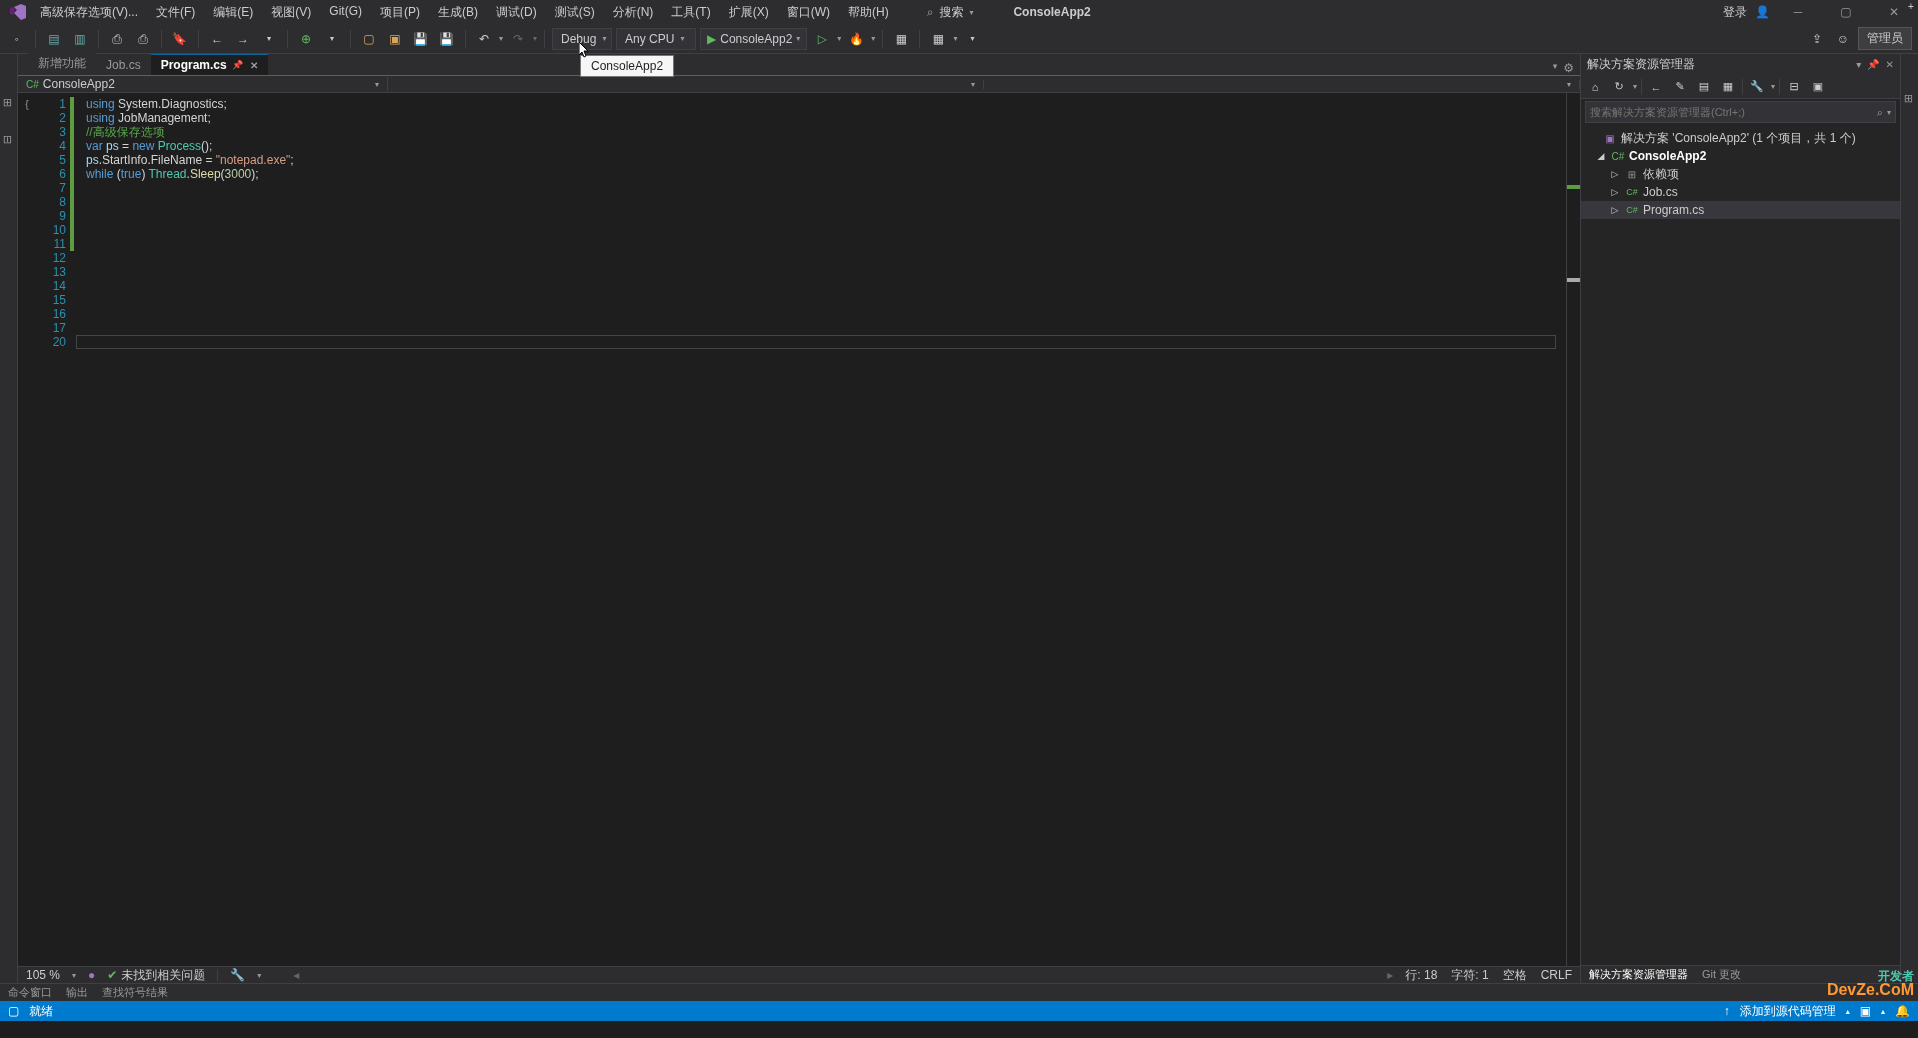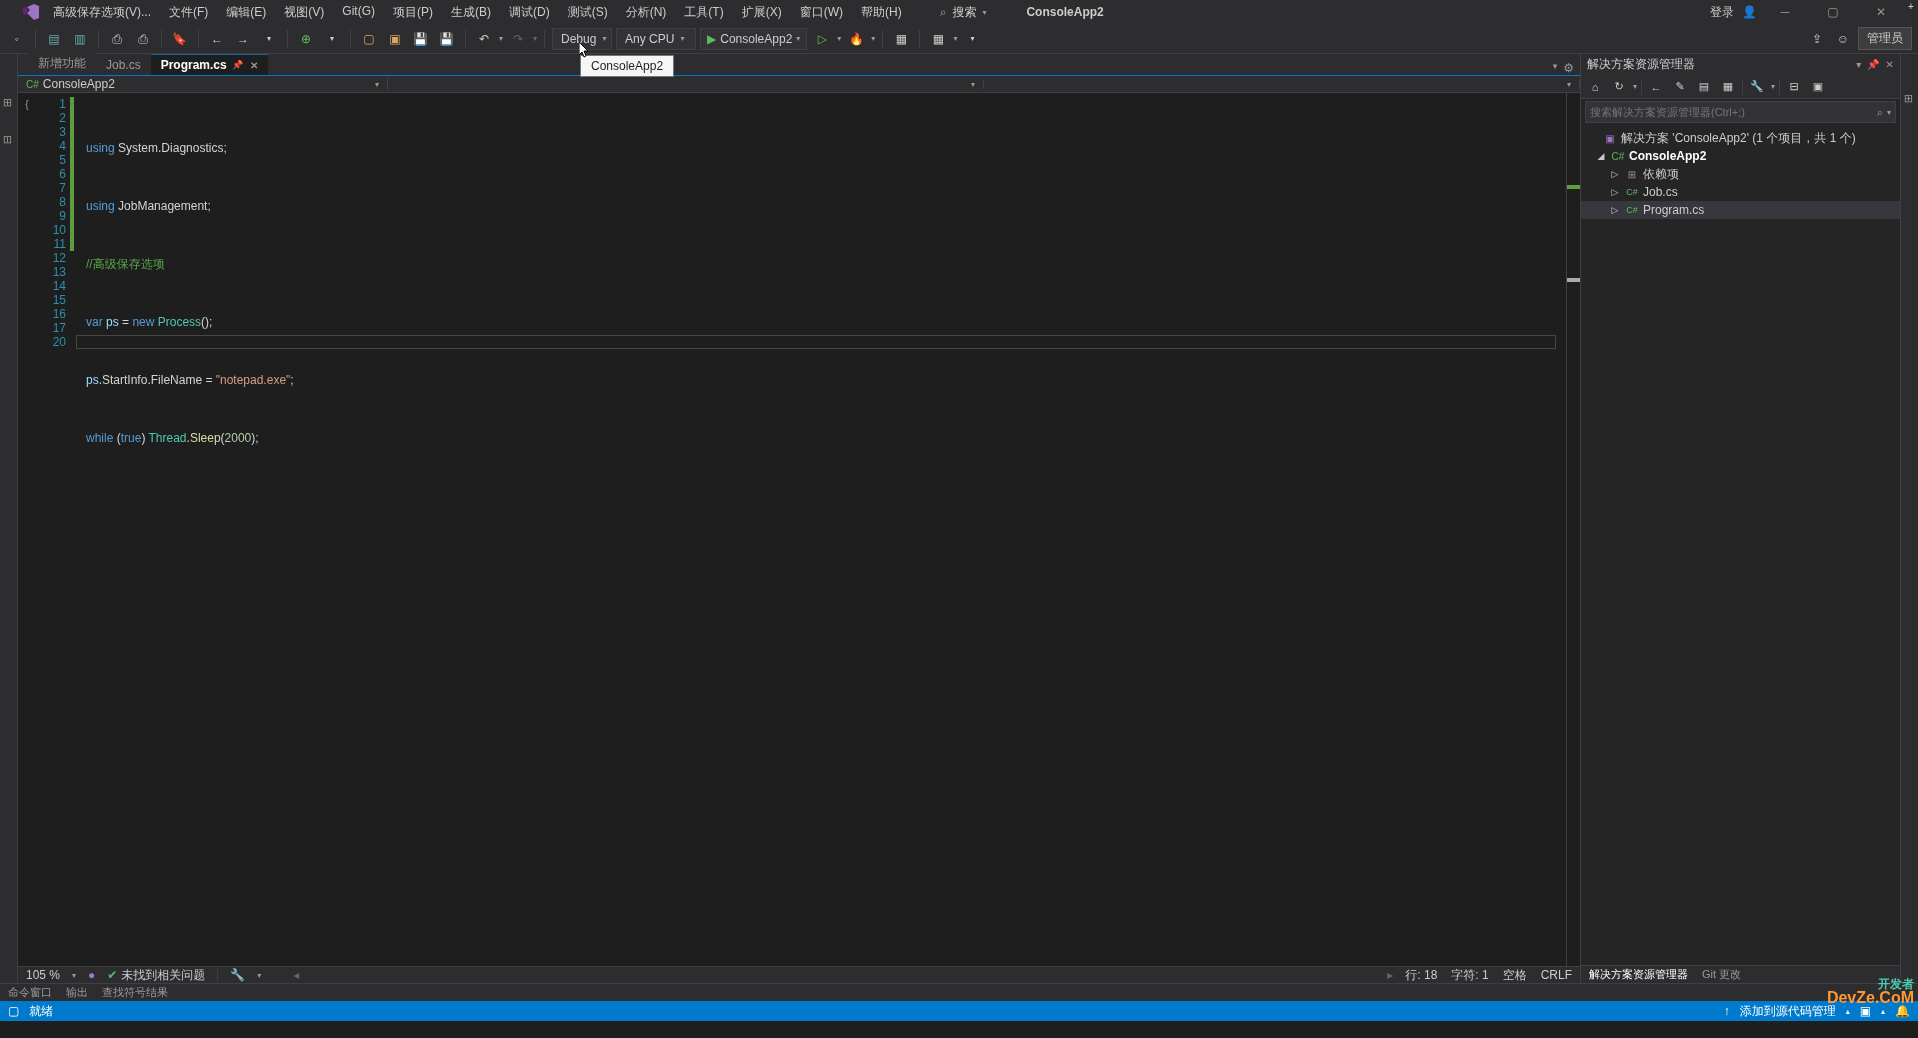--- a/index.html
+++ b/index.html
@@ -1,19 +1,19 @@
 <!DOCTYPE html>
 <html><head>
 <meta charset="utf-8">
 <style>
 * { margin: 0; padding: 0; box-sizing: border-box; font-family: "Segoe UI", "Microsoft YaHei", sans-serif; font-size: 12px; }
 body { background: #1e1e1e; color: #ccc; width: 1918px; height: 1038px; overflow: hidden; position: relative; }
 
 
-.titlebar { height: 24px; background: #2d2d30; display: flex; align-items: center; padding: 0 17px; }
+.titlebar { height: 24px; background: #2d2d30; display: flex; align-items: center; padding: 0 4px; }
 .titlebar .vs-icon { width: 16px; height: 16px; margin: 0 6px; }
 .titlebar .menus { display: flex; gap: 2px; }
 .titlebar .menu-item { padding: 2px 8px; color: #ccc; cursor: pointer; }
 .titlebar .spacer { flex: 1; }
 .titlebar .search-area { display: flex; align-items: center; gap: 6px; margin-right: 20px; }
 .titlebar .app-name { color: #ccc; font-weight: bold; margin-left: 20px; }
 .titlebar .right-controls { display: flex; align-items: center; gap: 8px; margin-left: auto; }
 .titlebar .win-btn { width: 40px; height: 24px; display: flex; align-items: center; justify-content: center; cursor: pointer; color: #999; }
 
 
@@ -51,21 +51,21 @@
 .nav-bar .nav-seg { flex: 1; padding: 0 8px; display: flex; align-items: center; justify-content: space-between; border-right: 1px solid #3f3f46; }
 .nav-bar .nav-seg .arrow { font-size: 8px; color: #999; }
 
 
 .code-wrapper { flex: 1; display: flex; position: relative; overflow: hidden; }
 .gutter { width: 18px; background: #1e1e1e; }
 .gutter .brace { color: #999; margin-top: 6px; text-align: center; font-size: 10px; }
 .line-numbers { width: 40px; background: #1e1e1e; text-align: right; padding-right: 10px; padding-top: 4px; color: #2b91af; font-family: Consolas, monospace; font-size: 12px; line-height: 14px; }
 .line-numbers div { height: 14px; }
 .code-area { flex: 1; background: #1e1e1e; padding: 4px 0 0 10px; font-family: Consolas, monospace; font-size: 12px; line-height: 14px; position: relative; }
-.code-line { height: 14px; white-space: pre; margin-top: 44px; }
+.code-line { height: 14px; white-space: pre; }
 .change-indicator { position: absolute; left: 0; top: 4px; width: 4px; background: #5d9c3f; }
 .current-line { position: absolute; left: 0; right: 10px; height: 14px; border: 1px solid #464646; box-sizing: border-box; }
 
 .kw { color: #569cd6; }
 .cls { color: #4ec9b0; }
 .str { color: #d69d85; }
 .num { color: #b5cea8; }
 .com { color: #57a64a; }
 .meth { color: #dcdcaa; }
 .var { color: #9cdcfe; }
@@ -108,21 +108,21 @@
 
 
 .output-tabs { height: 18px; background: #2d2d30; display: flex; align-items: center; padding: 0 8px; gap: 14px; border-top: 1px solid #3f3f46; }
 .output-tabs .otab { color: #999; cursor: pointer; font-size: 11px; }
 
 
 .statusbar { height: 20px; background: #007acc; display: flex; align-items: center; padding: 0 8px; gap: 10px; color: #fff; font-size: 11px; }
 .statusbar .spacer { flex: 1; }
 
 
-.watermark { position: absolute; bottom: 32px; right: 4px; font-size: 18px; font-weight: bold; line-height: 1; text-align: right; }
+.watermark { position: absolute; bottom: 40px; right: 4px; font-size: 18px; font-weight: bold; line-height: 1; text-align: right; }
 .watermark .l1 { color: #4ec9b0; }
 .watermark .l2 { color: #ff9933; font-size: 16px; }
 
 svg { display: block; }
 </style>
 </head>
 <body>
 
 <div class="titlebar">
   <span class="vs-icon">
@@ -294,21 +294,21 @@
           <div>20</div>
         </div>
       <div class="code-area" id="codearea">
         <div class="change-indicator" style="height:154px;left:-6px"></div>
         <div class="current-line" style="top:242px"></div>
       <div class="code-line"><span class="kw">using </span><span class="punct">System.Diagnostics</span><span class="punct">;</span></div>
           <div class="code-line"><span class="kw">using </span><span class="punct">JobManagement</span><span class="punct">;</span></div>
           <div class="code-line"><span class="com">//高级保存选项</span></div>
           <div class="code-line"><span class="kw">var </span><span class="var">ps</span><span class="punct"> = </span><span class="kw">new </span><span class="cls">Process</span><span class="punct">();</span></div>
           <div class="code-line"><span class="var">ps</span><span class="punct">.StartInfo.FileName = </span><span class="str">"notepad.exe"</span><span class="punct">;</span></div>
-          <div class="code-line"><span class="kw">while </span><span class="punct">(</span><span class="kw">true</span><span class="punct">) </span><span class="cls">Thread</span><span class="punct">.</span><span class="meth">Sleep</span><span class="punct">(</span><span class="num">2000</span><span class="punct">);</span></div>
+          <div class="code-line"><span class="kw">while </span><span class="punct">(</span><span class="kw">true</span><span class="punct">) </span><span class="cls">Thread</span><span class="punct">.</span><span class="meth">Sleep</span><span class="punct">(</span><span class="num">3000</span><span class="punct">);</span></div>
           <div class="code-line"></div>
           <div class="code-line"></div>
           <div class="code-line"></div>
           <div class="code-line"></div>
           <div class="code-line"></div>
           <div class="code-line"></div>
           <div class="code-line"></div>
         </div>
       <div class="minimap-track">
         <div class="mark1"></div>

